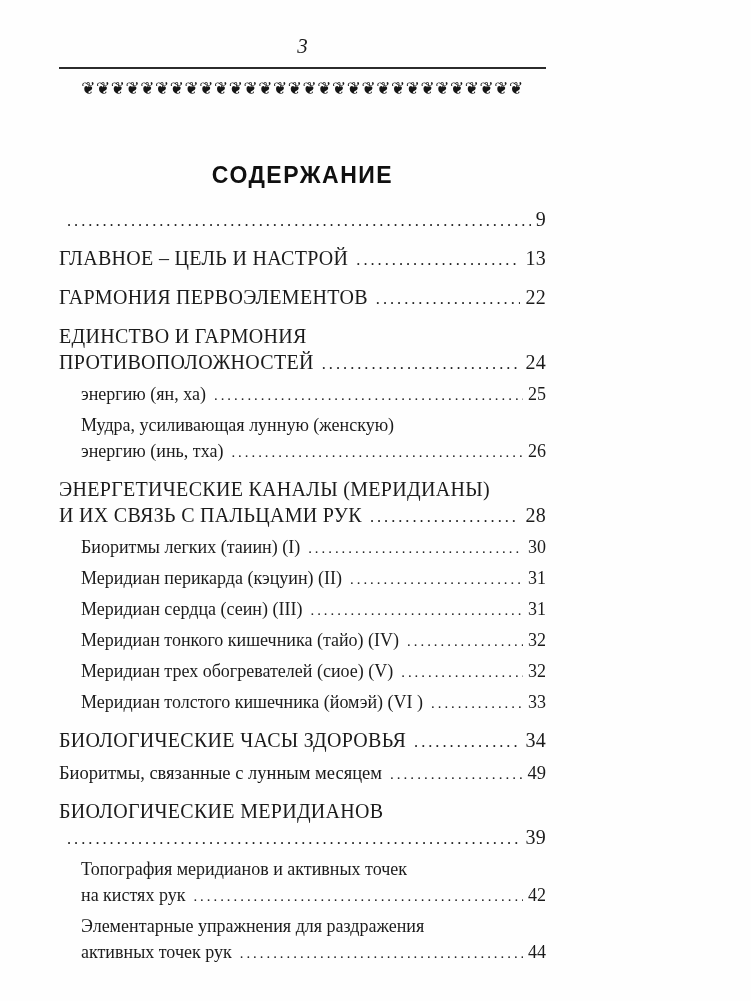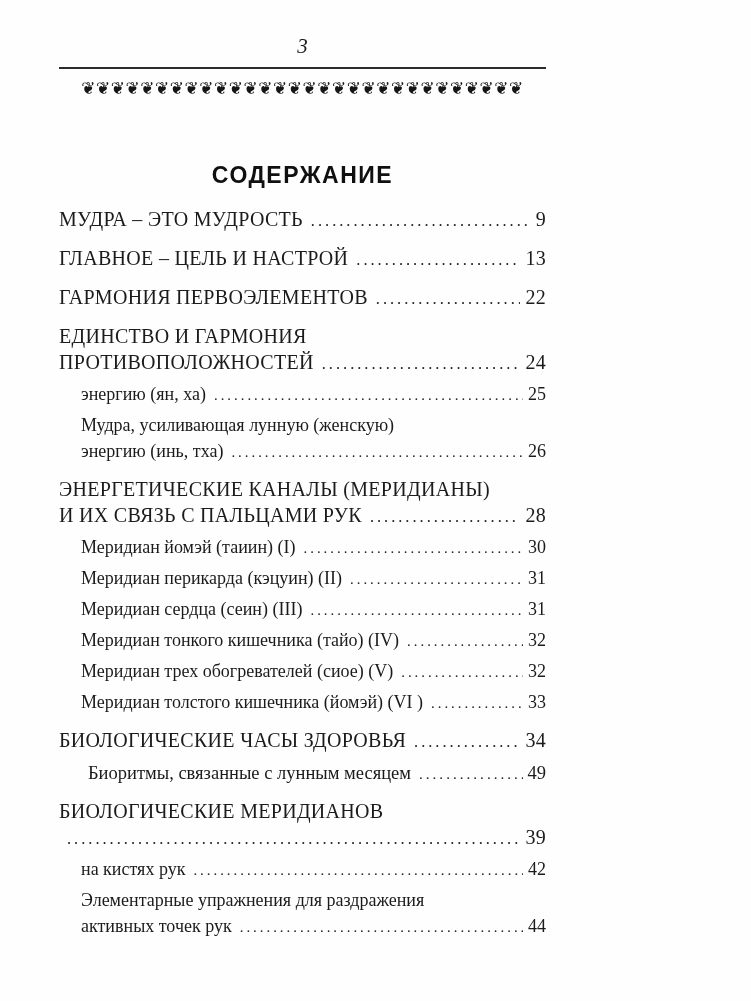--- a/index.html
+++ b/index.html
@@ -58,21 +58,20 @@
     letter-spacing: 0.3px;
   }
   .entry.sub {
     font-size: 18px;
     padding-left: 22px;
     margin-top: 4px;
   }
   .entry.plain {
     font-size: 18.5px;
     margin-top: 5px;
-    margin-left: 29px;
   }
   .line.last { display: flex; align-items: baseline; }
   .txt { white-space: nowrap; }
   .dots {
     flex: 1;
     overflow: hidden;
     white-space: nowrap;
     letter-spacing: 3px;
     margin: 0 5px 0 8px;
     font-size: 0.82em;
@@ -90,21 +89,20 @@
 
     <hr class="rule">
 
     <div class="ornament" id="ornament">❦❦❦❦❦❦❦❦❦❦❦❦❦❦❦❦❦❦❦❦❦❦❦❦❦❦❦❦❦❦</div>
 
     <h1 class="toc-title">СОДЕРЖАНИЕ</h1>
 
     <div id="toc">
         <div class="entry main">
           <div class="line last">
-            <span class="txt">МУДРА – ЭТО МУДРОСТЬ</span>
             <span class="dots">........................................................................................................................</span>
             <span class="pg">9</span>
           </div>
         </div>
         <div class="entry main">
           <div class="line last">
             <span class="txt">ГЛАВНОЕ – ЦЕЛЬ И НАСТРОЙ</span>
             <span class="dots">........................................................................................................................</span>
             <span class="pg">13</span>
           </div>
@@ -142,21 +140,21 @@
         <div class="entry main">
           <div class="line">ЭНЕРГЕТИЧЕСКИЕ КАНАЛЫ (МЕРИДИАНЫ)</div>
           <div class="line last">
             <span class="txt">И ИХ СВЯЗЬ С ПАЛЬЦАМИ РУК</span>
             <span class="dots">........................................................................................................................</span>
             <span class="pg">28</span>
           </div>
         </div>
         <div class="entry sub">
           <div class="line last">
-            <span class="txt">Меридиан йомэй (таиин) (I)</span>
+            <span class="txt">Биоритмы легких (таиин) (I)</span>
             <span class="dots">........................................................................................................................</span>
             <span class="pg">30</span>
           </div>
         </div>
         <div class="entry sub">
           <div class="line last">
             <span class="txt">Меридиан перикарда (кэцуин) (II)</span>
             <span class="dots">........................................................................................................................</span>
             <span class="pg">31</span>
           </div>
@@ -204,20 +202,21 @@
           </div>
         </div>
         <div class="entry main">
           <div class="line">БИОЛОГИЧЕСКИЕ МЕРИДИАНОВ</div>
           <div class="line last">
             <span class="dots">........................................................................................................................</span>
             <span class="pg">39</span>
           </div>
         </div>
         <div class="entry sub">
+          <div class="line">Топография меридианов и активных точек</div>
           <div class="line last">
             <span class="txt">на кистях рук</span>
             <span class="dots">........................................................................................................................</span>
             <span class="pg">42</span>
           </div>
         </div>
         <div class="entry sub">
           <div class="line">Элементарные упражнения для раздражения</div>
           <div class="line last">
             <span class="txt">активных точек рук</span>

